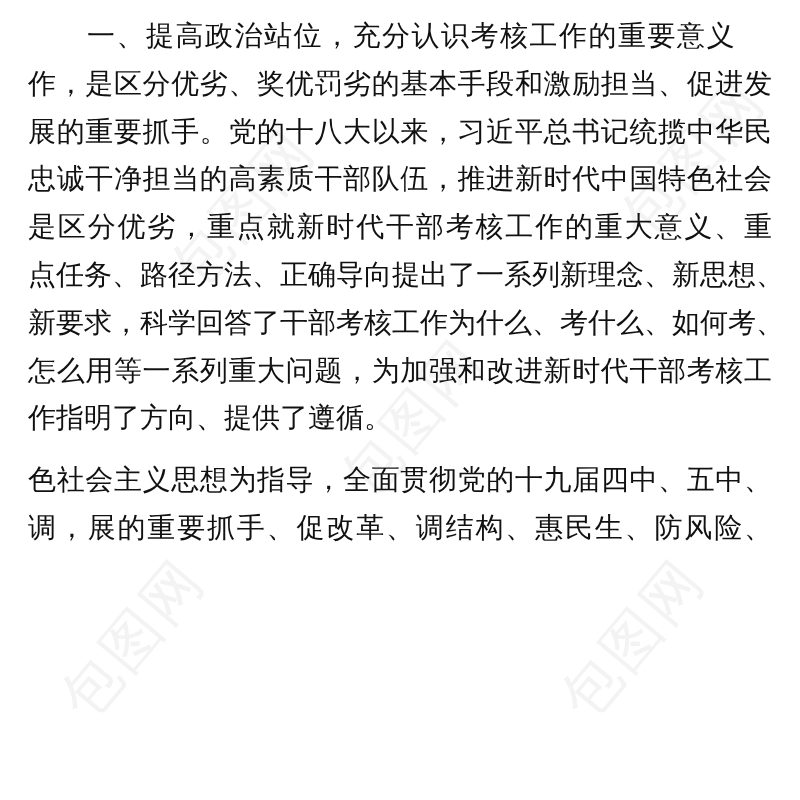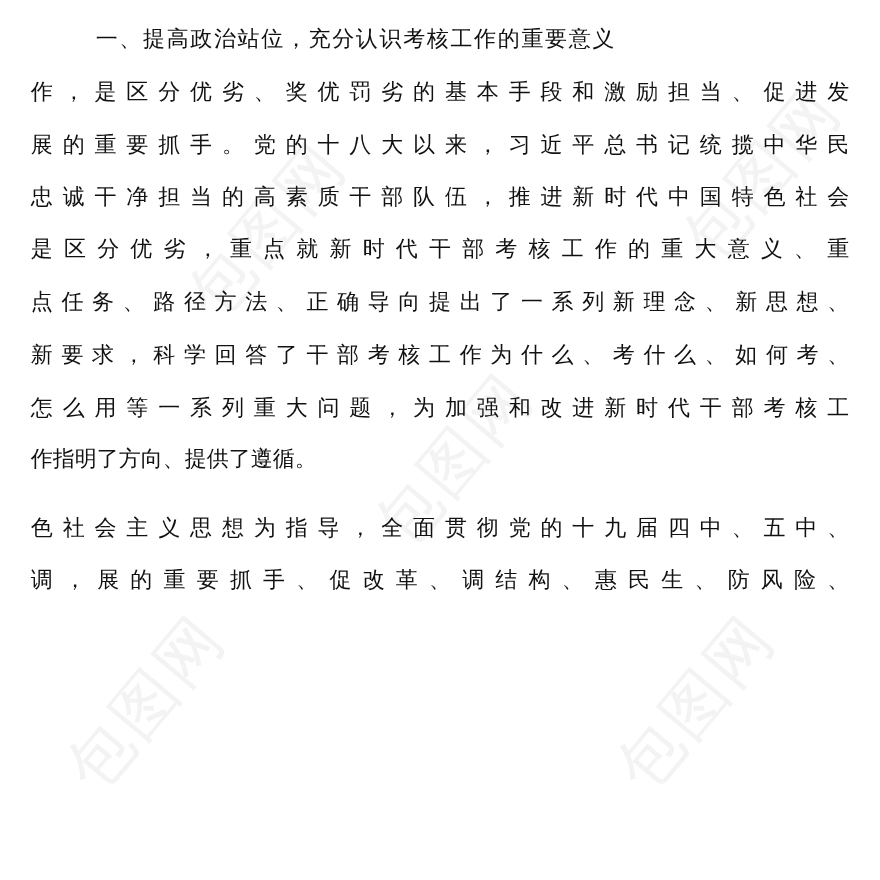--- a/index.html
+++ b/index.html
@@ -17,21 +17,21 @@
   }
   .page {
     position: absolute;
     left: 28px;
     top: 12px;
     width: 744px;
   }
   .line {
     height: 47.8px;
     line-height: 47.8px;
-    font-size: 20px;
+    font-size: 28px;
     white-space: nowrap;
     text-align: justify;
     text-align-last: justify;
     letter-spacing: 0;
   }
   .line.last {
     text-align-last: left;
   }
   .line.indent {
     padding-left: 59px;

